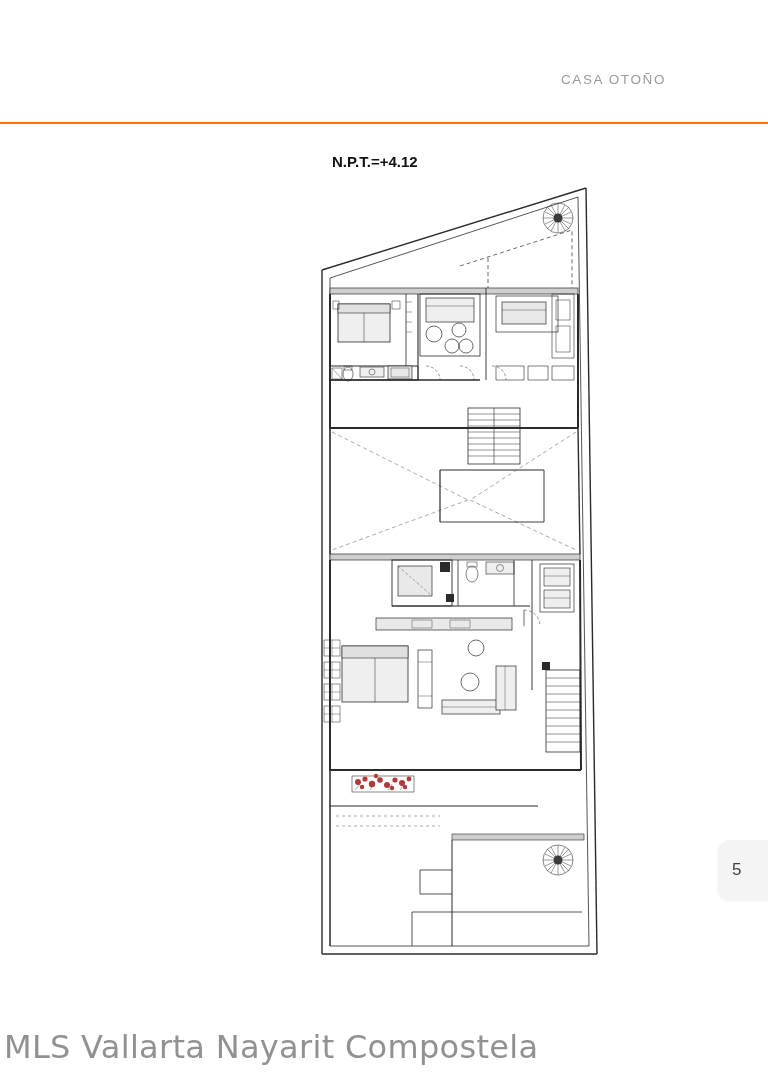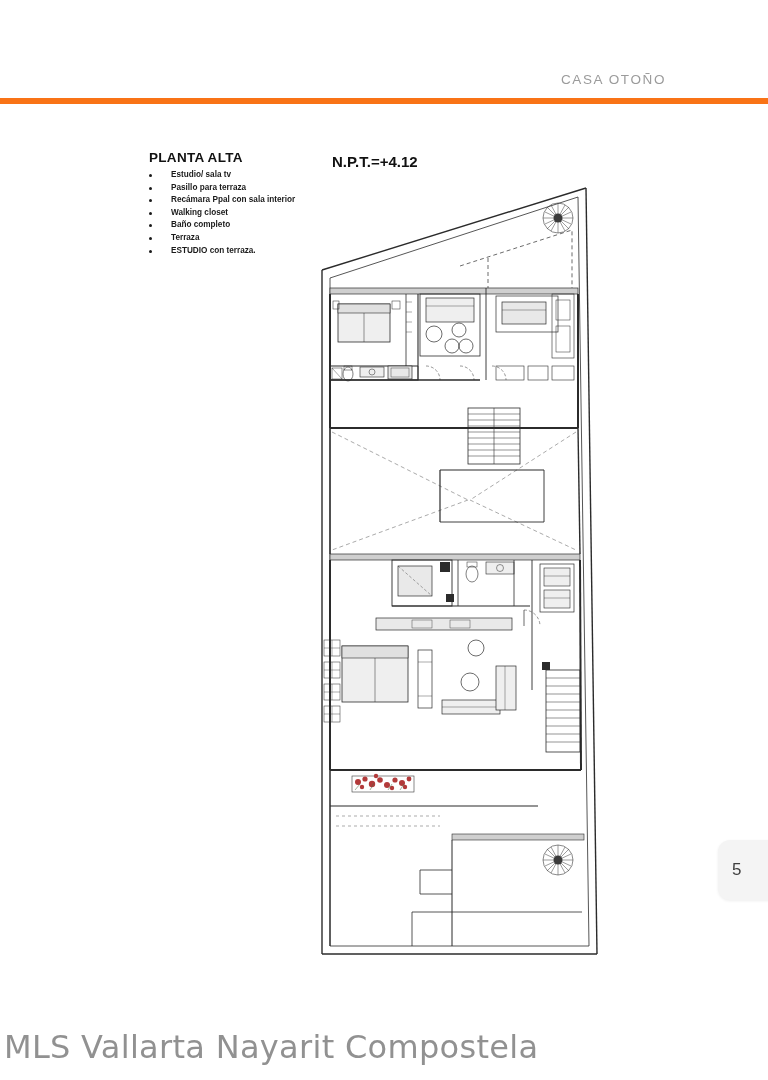--- a/index.html
+++ b/index.html
@@ -13,22 +13,22 @@
   .page {
     position: relative;
     width: 768px; height: 1080px;
     background: #ffffff;
   }
 
   
   .doc-header {
     position: absolute;
     top: 0; left: 0; right: 0;
-    height: 104px;
-    border-bottom: 6px solid #f97316;
+    height: 124px;
+    border-bottom: 2px solid #f97316;
   }
   .doc-header-title {
     position: absolute;
     right: 102px;
     top: 72px;
     font-size: 13.5px;
     letter-spacing: 1.6px;
     color: #9b9b9b;
     font-weight: 400;
     white-space: nowrap;
@@ -122,32 +122,20 @@
 </style>
 </head>
 <body>
 
 <div class="page">
 
   <div class="doc-header">
     <div class="doc-header-title">CASA OTOÑO</div>
   </div>
 
-  <div class="legend">
-    <div class="legend-title">PLANTA ALTA</div>
-    <ul>
-      <li>Estudio/  sala tv</li>
-      <li>Pasillo para terraza</li>
-      <li>Recámara Ppal con sala interior</li>
-      <li>Walking closet</li>
-      <li>Baño completo</li>
-      <li>Terraza</li>
-      <li>ESTUDIO con terraza.</li>
-    </ul>
-  </div>
 
   <div class="npt">N.P.T.=+4.12</div>
 
   <div class="plan-wrap">
     <svg width="330" height="790" viewBox="0 0 330 790" xmlns="http://www.w3.org/2000/svg">
       <g fill="none" stroke="#2b2b2b" stroke-width="1.1">
 
         <path d="M22 100 L22 784" stroke-width="1.4"></path>
 
         <path d="M22 784 L297 784" stroke-width="1.4"></path>

